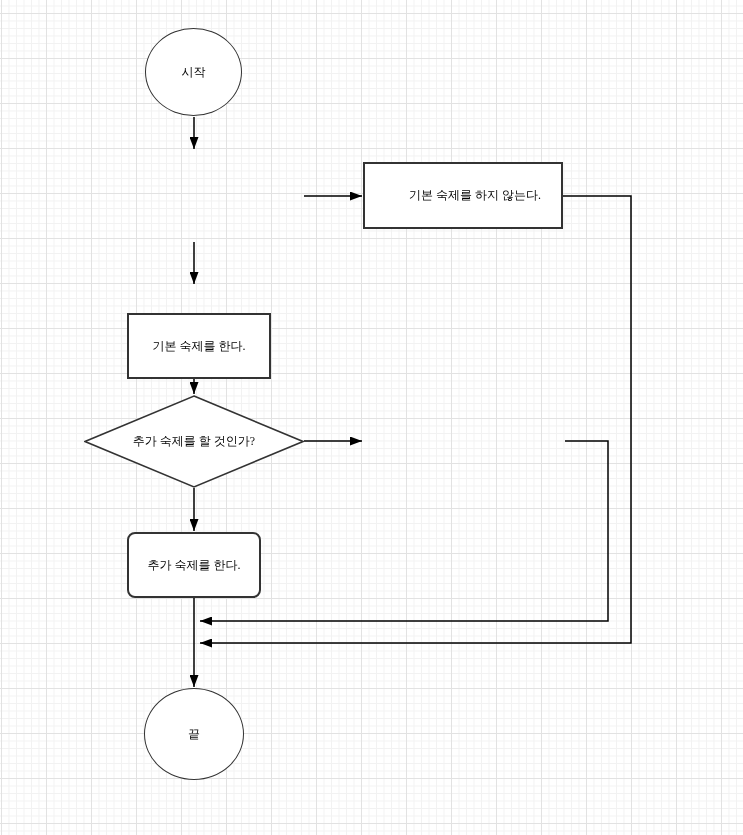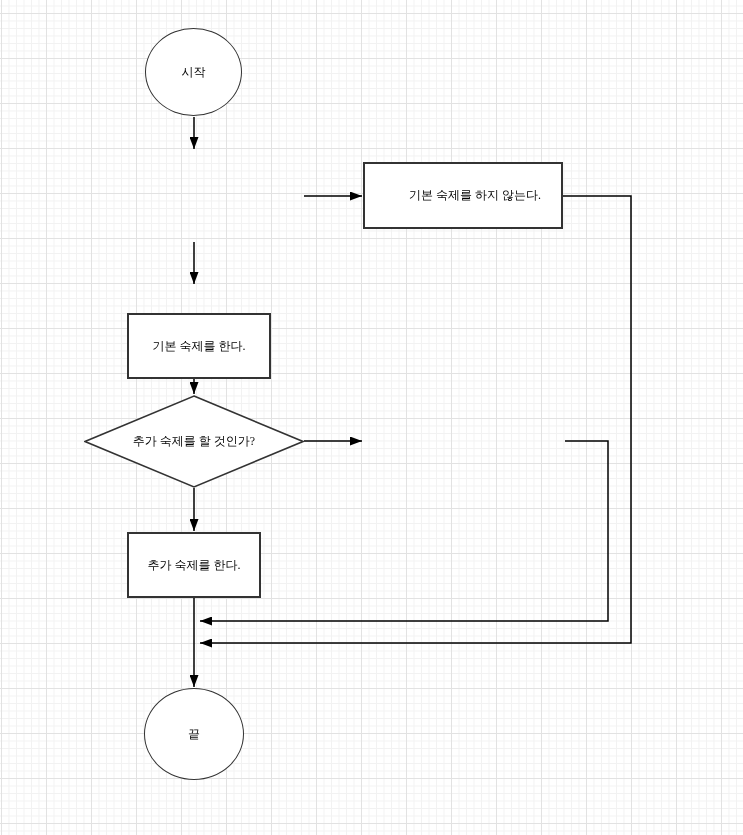--- a/index.html
+++ b/index.html
@@ -104,21 +104,21 @@
   </div>
 
   <div class="node shape-diamond" style="left:84px; top:395px; width:220px; height:93px;">
     <svg viewBox="0 0 220 93" preserveAspectRatio="none">
       <polygon points="110,1 219,46.5 110,92 1,46.5"></polygon>
     </svg>
     <span class="label">추가 숙제를 할 것인가?</span>
   </div>
 
 
-  <div class="node shape-rect" style="left:127px; top:532px; width:134px; height:66px;">
+  <div class="node shape-rect" style="left:127px; top:532px; width:134px; height:66px;border-radius:8px;">
     <span class="label">추가 숙제를 한다.</span>
   </div>
 
   <div class="node shape-ellipse" style="left:144px; top:688px; width:100px; height:92px;">
     <span class="label">끝</span>
   </div>
 
 </div>
 
 </body></html>

